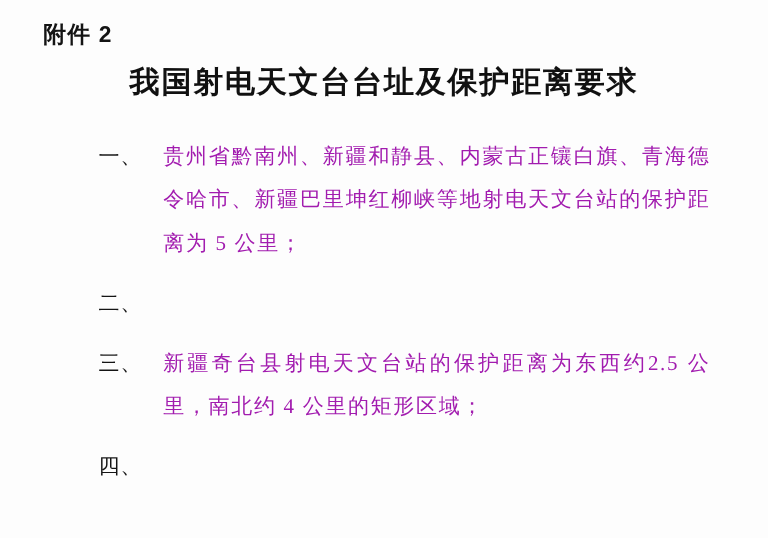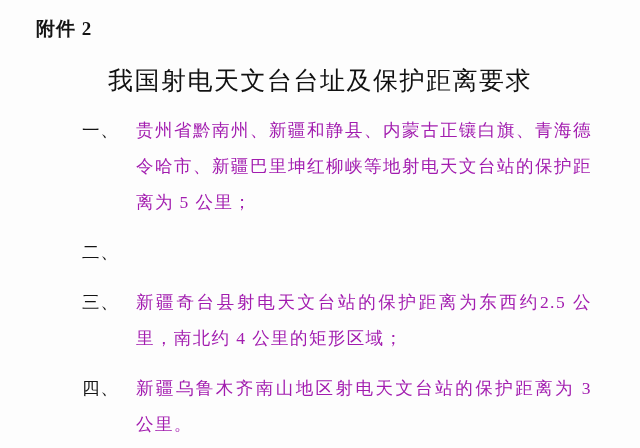--- a/index.html
+++ b/index.html
@@ -23,30 +23,30 @@
     padding: 0;
   }
   .attachment-label {
     position: absolute;
     left: 36px;
     top: 16px;
     font-size: 19px;
     font-weight: 700;
     letter-spacing: 1px;
     color: #141414;
-    font-family: Liberation Serif, serif;
+    font-family: Liberation Sans, sans-serif;
   }
   .doc-title {
     position: absolute;
     left: 0;
     right: 0;
-    top: 64px;
+    top: 52px;
     text-align: center;
     font-size: 25px;
-    font-weight: 400;
+    font-weight: 700;
     letter-spacing: 1.5px;
     color: #111111;
     font-family: "Liberation Serif", "DejaVu Serif", serif;
   }
   .body-block {
     position: absolute;
     left: 82px;
     right: 48px;
     top: 112px;
   }
@@ -97,17 +97,16 @@
       <div class="clause-num">二、</div>
     </div>
 
     <div class="clause">
       <div class="clause-num">三、</div>
       <div class="clause-text wide">新疆奇台县射电天文台站的保护距离为东西约2.5 公里，南北约 4 公里的矩形区域；</div>
     </div>
 
     <div class="clause">
       <div class="clause-num">四、</div>
-      <div class="clause-text wide">新疆乌鲁木齐南山地区射电天文台站的保护距离为 3 公里。</div>
     </div>
 
   </div>
 </div>
 
 </body></html>

